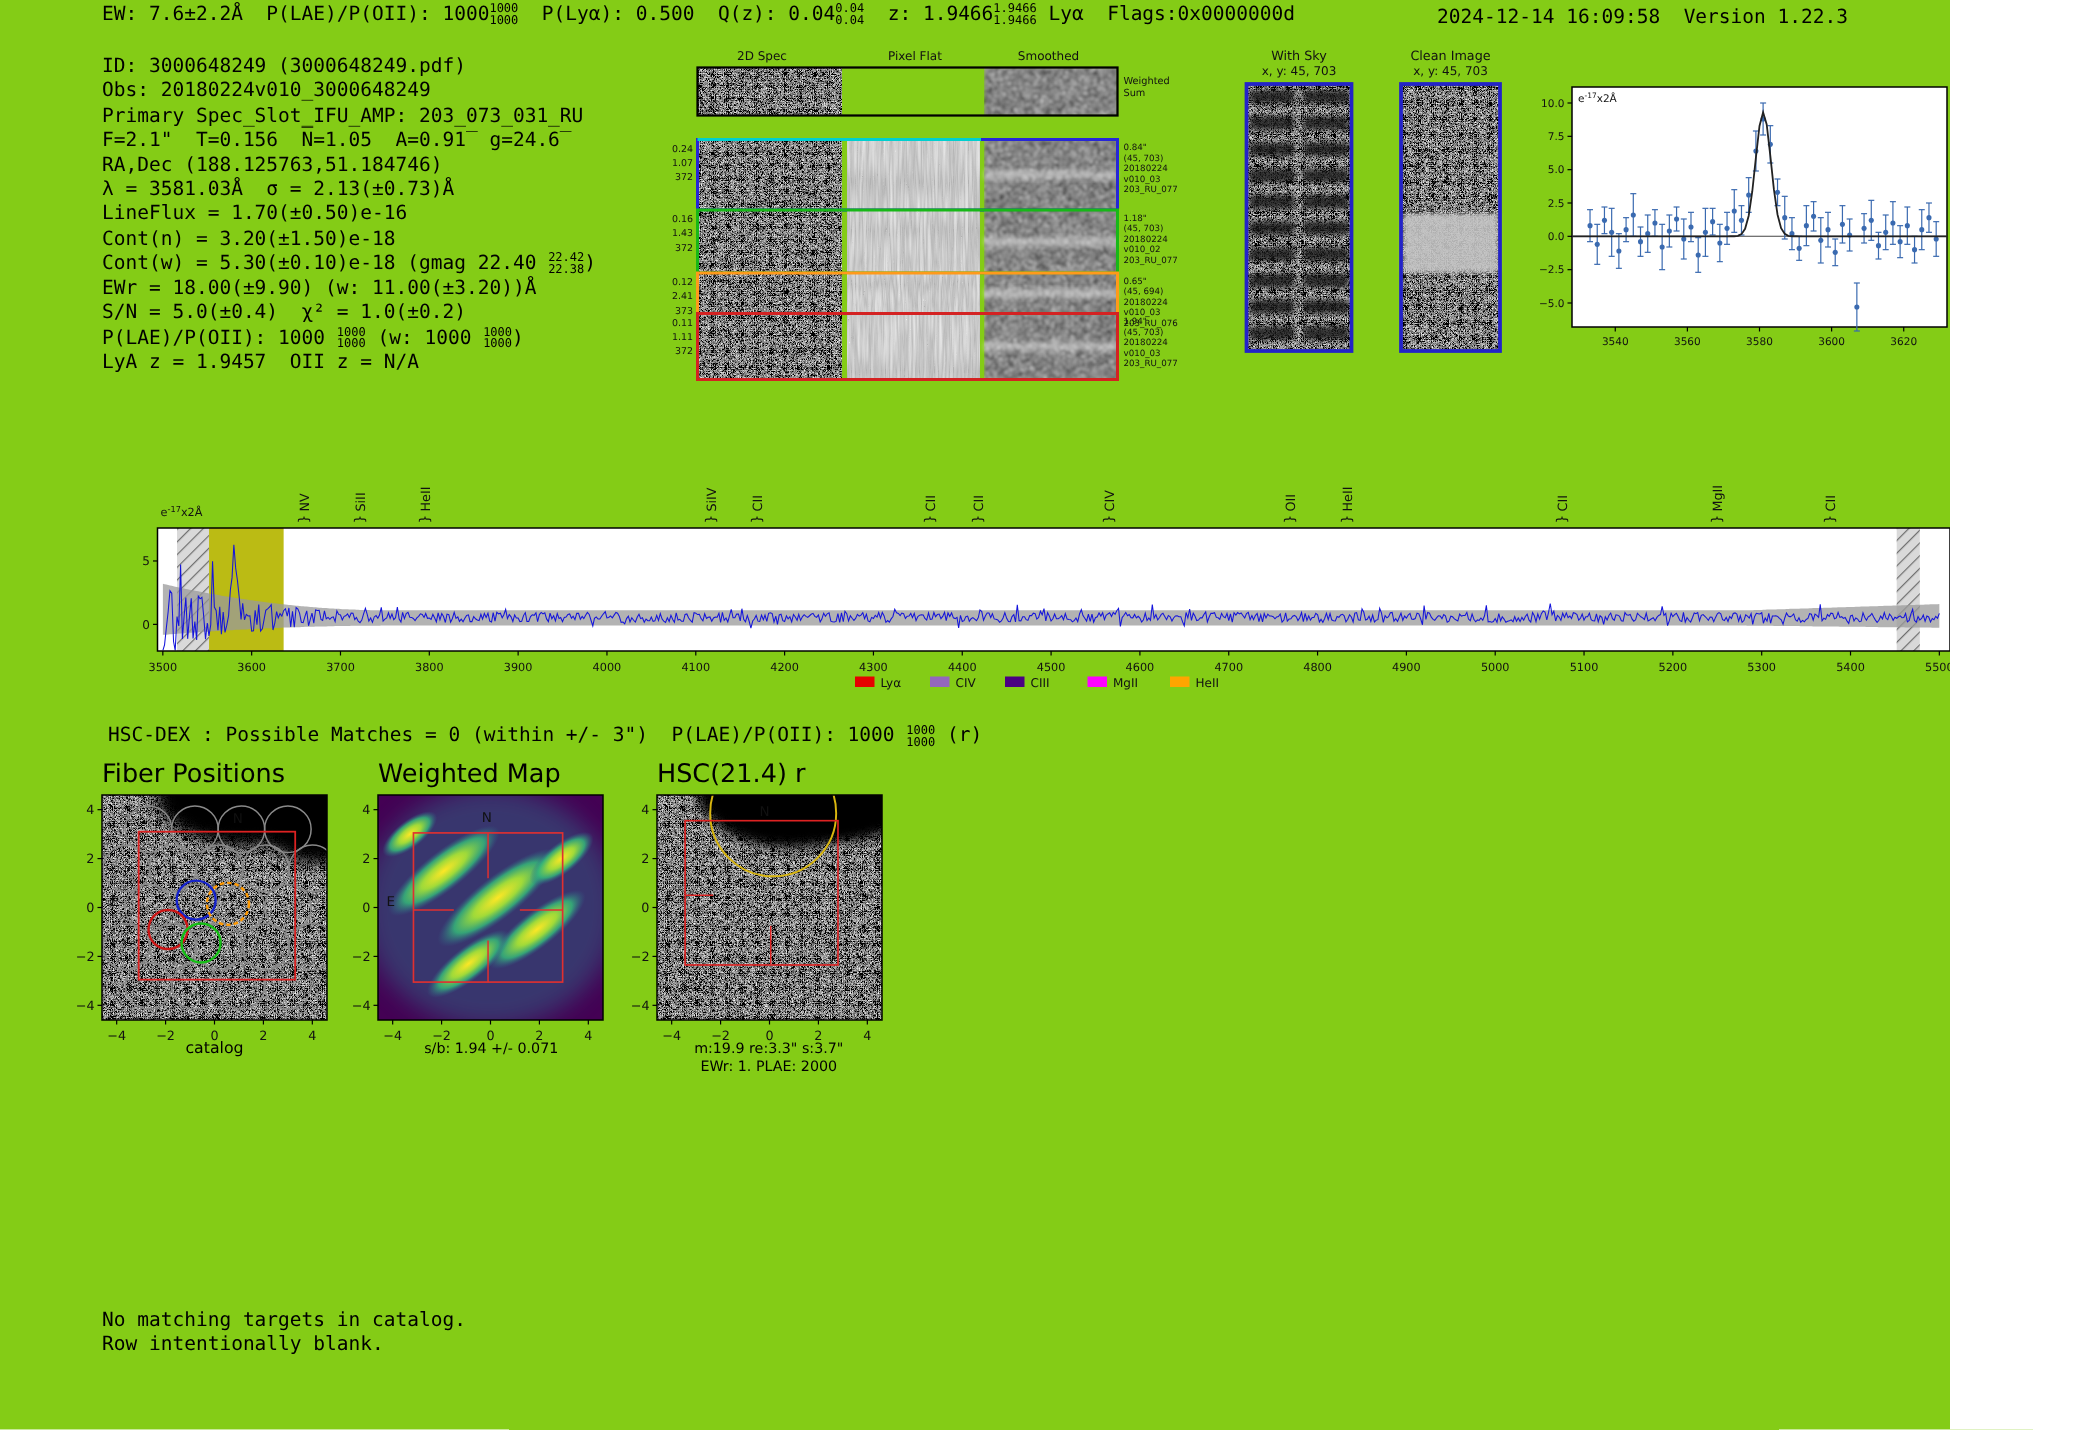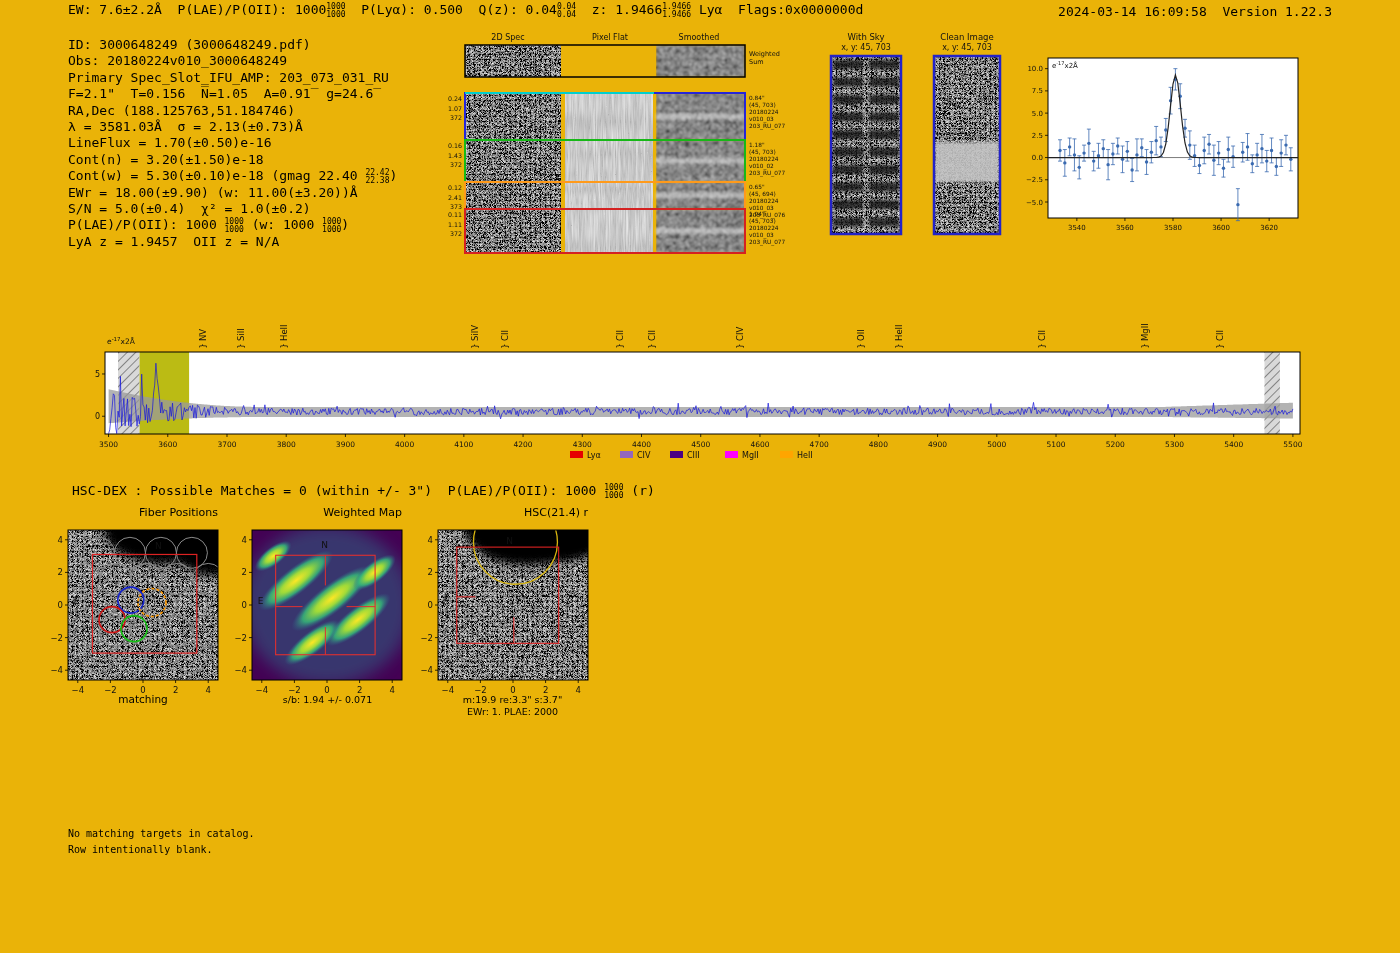--- a/index.html
+++ b/index.html
@@ -1,26 +1,26 @@
 <!DOCTYPE html>
 <html><head>
 <meta charset="utf-8">
 <style>
 *{margin:0;padding:0;box-sizing:border-box}
 html,body{background:#ffffff}
 body{font-family:"DejaVu Sans",sans-serif}
-#page{position:relative;width:1400px;height:953px;background:#eab308;overflow:hidden}
+#page{position:relative;width:1300px;height:953px;background:#84cc16;overflow:hidden}
 .mono{font-family:"DejaVu Sans Mono",monospace;color:#000}
 .hdr-left{position:absolute;left:68px;top:2px;font-size:13px;white-space:pre}
 .hdr-right{position:absolute;right:68px;top:4px;font-size:13px;white-space:pre}
 #info-block{position:absolute;left:68px;top:37px;font-size:13px;line-height:16.4px;white-space:pre}
 .hsc-line{position:absolute;left:72px;top:483px;font-size:13px;white-space:pre}
-#footer-block{position:absolute;left:68px;top:826px;font-size:10px;line-height:15.5px;white-space:pre}
+#footer-block{position:absolute;left:68px;top:873px;font-size:13px;line-height:15.5px;white-space:pre}
 .stack{display:inline-flex;flex-direction:column;vertical-align:middle;font-size:8px;line-height:7.5px;text-align:left}
-.cut-title{position:absolute;text-align:right;font-size:11px;color:#000}
+.cut-title{position:absolute;text-align:left;font-size:17px;color:#000}
 .cut-caption{position:absolute;text-align:center;font-size:9.5px;color:#000}
 svg{position:absolute}
 svg text{font-family:"DejaVu Sans",sans-serif;fill:#111}
 </style>
 </head>
 <body>
 
 <div id="page">
 
   <svg width="0" height="0" style="position:absolute">
@@ -74,30 +74,30 @@
         <stop offset="72%" stop-color="#35b779" stop-opacity="0.85"></stop>
         <stop offset="100%" stop-color="#31688e" stop-opacity="0"></stop>
       </radialGradient>
       <pattern id="hatchP" width="6" height="6" patternUnits="userSpaceOnUse" patternTransform="rotate(45)">
         <line x1="0" y1="0" x2="0" y2="6" stroke="#6e6e6e" stroke-width="1.6"></line>
       </pattern>
     </defs>
   </svg>
 
   <div class="hdr-left mono">EW: 7.6±2.2Å  P(LAE)/P(OII): 1000<span class="stack"><span>1000</span><span>1000</span></span>  P(Lyα): 0.500  Q(z): 0.04<span class="stack"><span>0.04</span><span>0.04</span></span>  z: 1.9466<span class="stack"><span>1.9466</span><span>1.9466</span></span> Lyα  Flags:0x0000000d</div>
-  <div class="hdr-right mono">2024-03-14 16:09:58  Version 1.22.3</div>
+  <div class="hdr-right mono">2024-12-14 16:09:58  Version 1.22.3</div>
 
   <div id="info-block" class="mono"><div>ID: 3000648249 (3000648249.pdf)</div><div>Obs: 20180224v010_3000648249</div><div>Primary Spec_Slot_IFU_AMP: 203_073_031_RU</div><div>F=2.1"  T=0.156  N̅=1.05  A=0.91̅  g=24.6̅</div><div>RA,Dec (188.125763,51.184746)</div><div>λ = 3581.03Å  σ = 2.13(±0.73)Å</div><div>LineFlux = 1.70(±0.50)e-16</div><div>Cont(n) = 3.20(±1.50)e-18</div><div>Cont(w) = 5.30(±0.10)e-18 (gmag 22.40 <span class="stack"><span>22.42</span><span>22.38</span></span>)</div><div>EWr = 18.00(±9.90) (w: 11.00(±3.20))Å</div><div>S/N = 5.0(±0.4)  χ² = 1.0(±0.2)</div><div>P(LAE)/P(OII): 1000 <span class="stack"><span>1000</span><span>1000</span></span> (w: 1000 <span class="stack"><span>1000</span><span>1000</span></span>)</div><div>LyA z = 1.9457  OII z = N/A</div></div>
 
   <div class="hsc-line mono">HSC-DEX : Possible Matches = 0 (within +/- 3")  P(LAE)/P(OII): 1000 <span class="stack"><span>1000</span><span>1000</span></span> (r)</div>
 
   <div class="cut-title" style="left:68px;top:506px;width:150px">Fiber Positions</div>
   <div class="cut-title" style="left:252px;top:506px;width:150px">Weighted Map</div>
   <div class="cut-title" style="left:438px;top:506px;width:150px">HSC(21.4) r</div>
-  <div class="cut-caption" style="left:68px;top:693px;width:150px;font-size:10.5px">matching</div>
+  <div class="cut-caption" style="left:68px;top:693px;width:150px;font-size:10.5px">catalog</div>
   <div class="cut-caption" style="left:240px;top:694px;width:175px">s/b: 1.94 +/- 0.071</div>
   <div class="cut-caption" style="left:425px;top:694px;width:175px">m:19.9 re:3.3" s:3.7"</div>
   <div class="cut-caption" style="left:425px;top:706px;width:175px">EWr: 1. PLAE: 2000</div>
 
   <div id="footer-block" class="mono"><div>No matching targets in catalog.</div><div>Row intentionally blank.</div></div>
 
 <svg width="375" height="235" style="left: 440px; top: 28px; overflow: visible;">
       <text x="68" y="12" text-anchor="middle" font-size="8">2D Spec</text>
       <text x="170" y="12" text-anchor="middle" font-size="8">Pixel Flat</text>
       <text x="259" y="12" text-anchor="middle" font-size="8">Smoothed</text>

